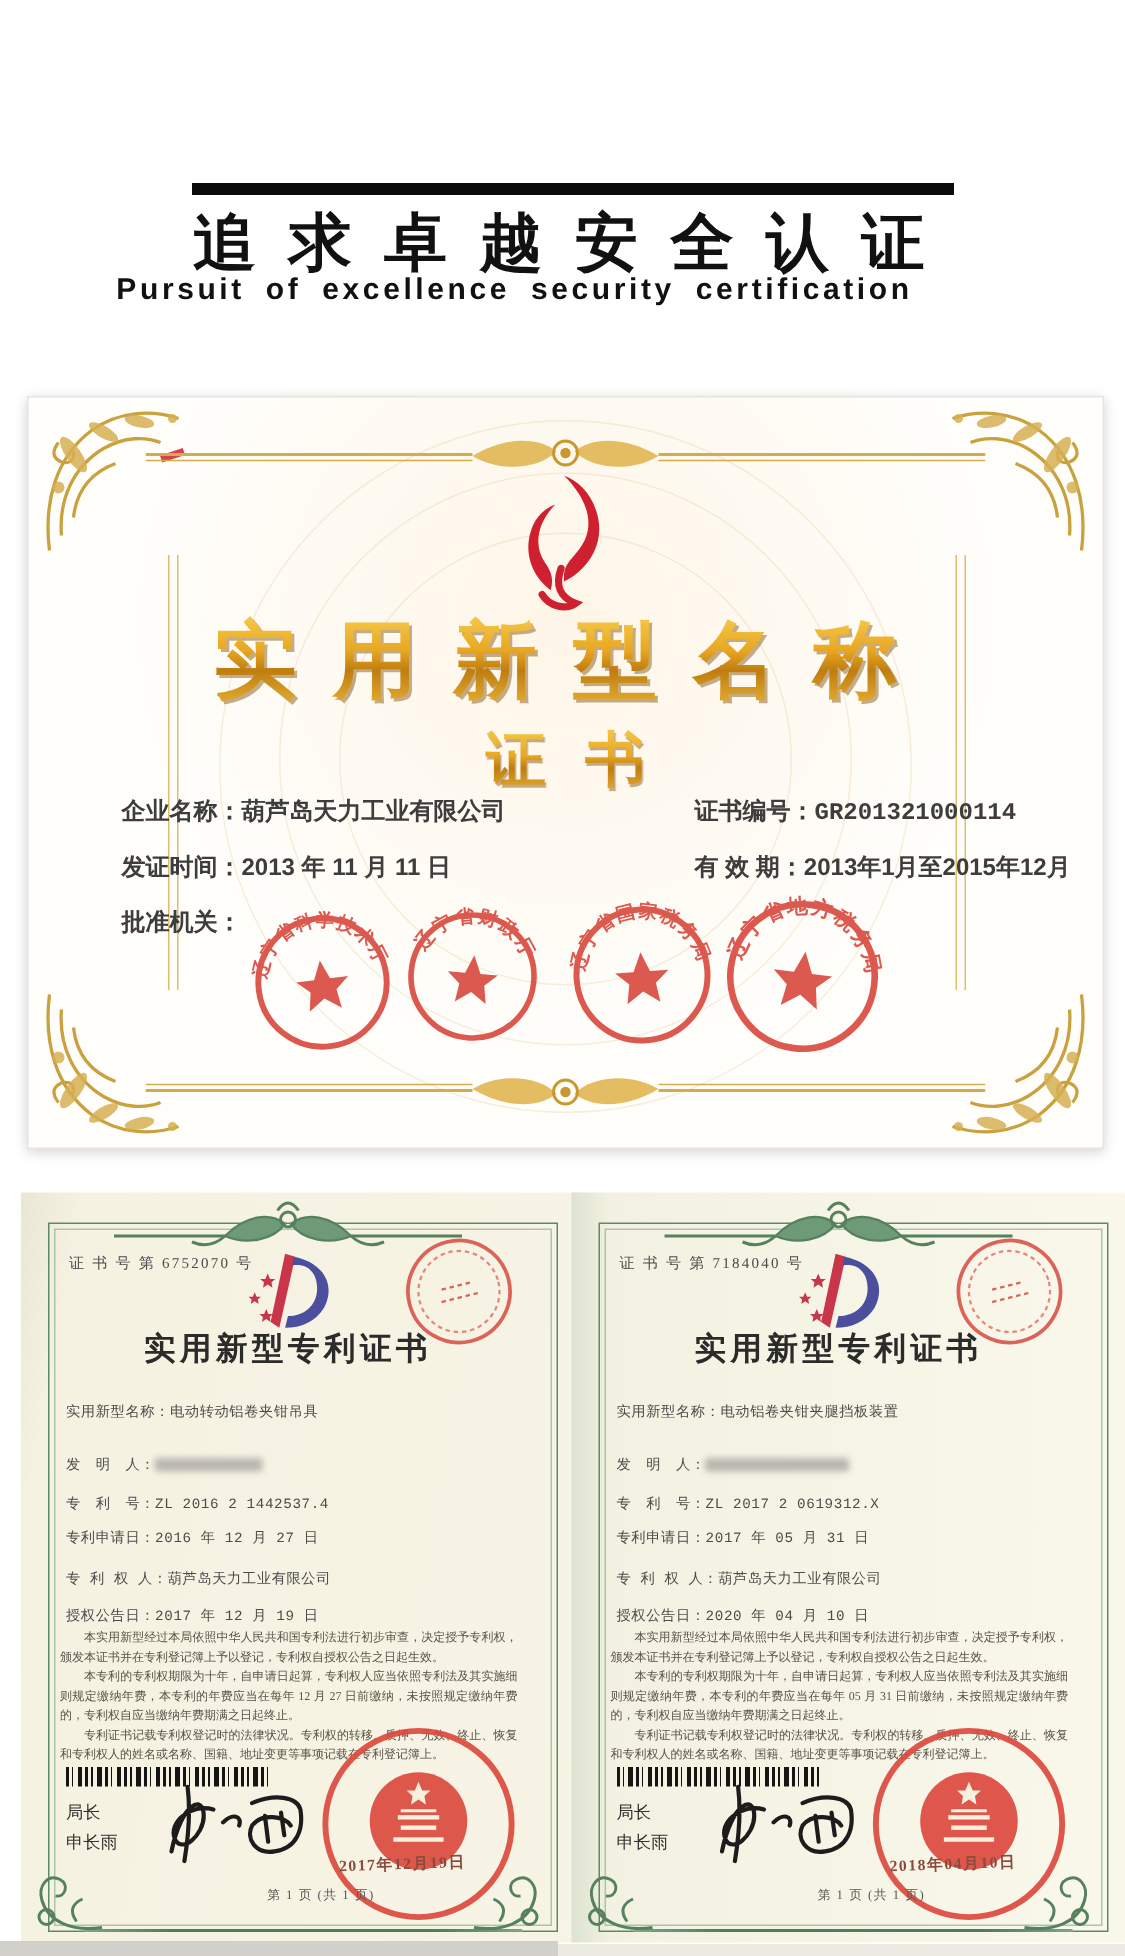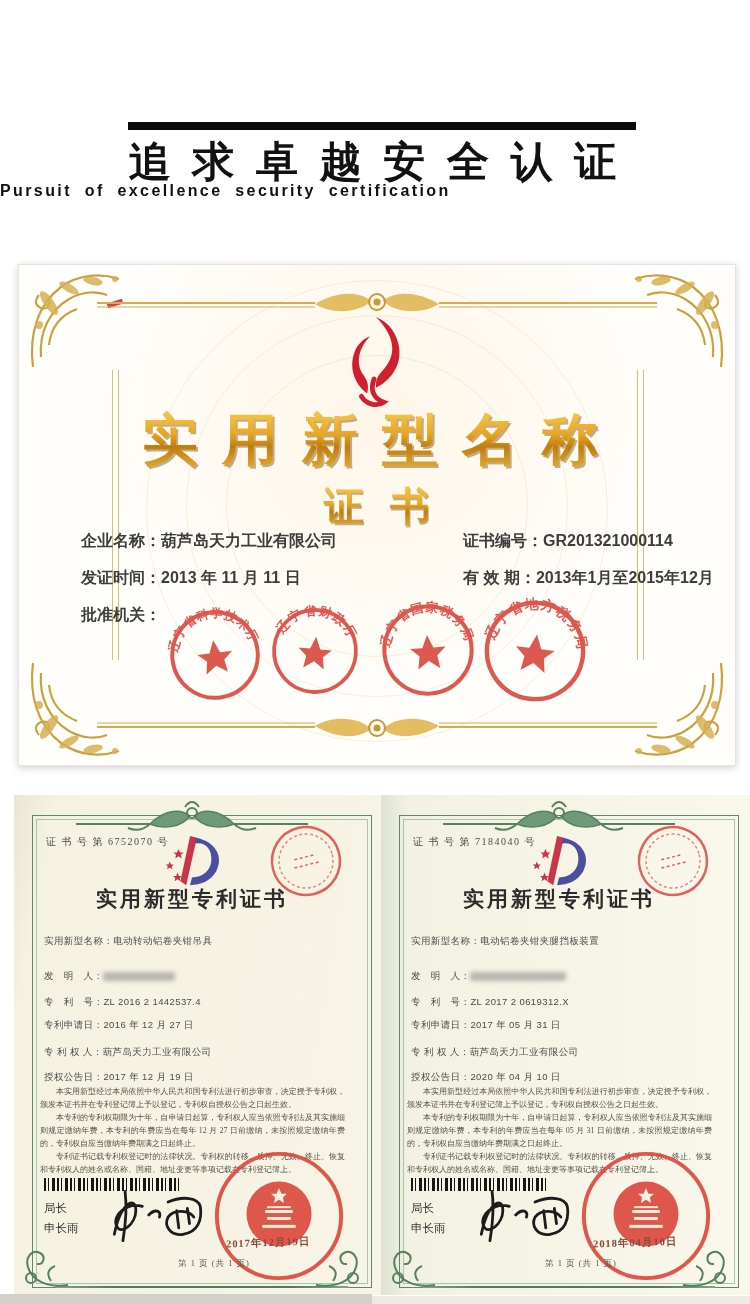--- a/index.html
+++ b/index.html
@@ -4,55 +4,55 @@
 <style>
   html,body{margin:0;padding:0;background:#fff;}
   .page{position:relative;width:750px;height:1304px;background:#ffffff;overflow:hidden;
         font-family:"Liberation Sans",sans-serif;}
   .abs{position:absolute;}
 
   
   .divider-bar{left:128px;top:122px;width:508px;height:8px;background:#0b0b0b;}
   .main-title{left:0;top:134px;width:750px;text-align:center;font-size:42px;font-weight:800;
               letter-spacing:5px;color:#111;}
-  .sub-title{left:0;top:182px;width:686px;text-align:left;font-size:16px;font-weight:700;
+  .sub-title{left:0;top:182px;width:686px;text-align:center;font-size:20px;font-weight:700;
              letter-spacing:2.4px;word-spacing:6px;color:#111;}
 
   
   .cert-card{left:18px;top:264px;width:716px;height:500px;background:#fffefb;
              border:1px solid #e6e4df;box-shadow:0 2px 8px rgba(0,0,0,.18);}
   .cert-card .glow{left:0;top:0;width:716px;height:500px;
       background:radial-gradient(circle at 50% 30%, rgba(240,170,60,.10), transparent 58%);}
   .wm{border:1px solid rgba(208,168,80,.18);border-radius:50%;}
   .vline{width:5px;border-left:1px solid #dfbd6a;border-right:1px solid #dfbd6a;}
   .gold-title{left:0;top:138px;width:716px;text-align:center;font-size:56px;font-weight:900;
       letter-spacing:24px;padding-left:10px;box-sizing:border-box;
       background:linear-gradient(180deg,#f9d455 0%,#e9a722 40%,#bf7d0f 58%,#f2c040 100%);
       -webkit-background-clip:text;background-clip:text;color:transparent;
       filter:drop-shadow(2px 2px 0 rgba(125,75,5,.45));white-space:nowrap;}
   .gold-sub{left:0;top:214px;width:716px;text-align:center;font-size:40px;font-weight:900;
       letter-spacing:26px;padding-left:26px;box-sizing:border-box;
       background:linear-gradient(180deg,#f9d455 0%,#e9a722 45%,#bf7d0f 60%,#f2c040 100%);
       -webkit-background-clip:text;background-clip:text;color:transparent;
       filter:drop-shadow(1.5px 2px 0 rgba(125,75,5,.45));}
   .cert-row{font-size:16px;font-weight:700;color:#3d3d3d;white-space:nowrap;}
-  .cert-row .mono{font-family:Liberation Sans, sans-serif;font-weight:700;}
+  .cert-row .mono{font-family:Liberation Mono, monospace;font-weight:700;}
   .gov-seal{opacity:.88;}
 
   
   .patent{top:795px;width:376px;height:500px;}
   .patent.left{left:14px;background:linear-gradient(100deg,#e9e6d4 0%,#f5f2e2 9%,#f7f4e5 100%);}
   .patent.right{left:381px;background:linear-gradient(90deg,#dde3d0 0%,#f3f1e1 7%,#faf8eb 100%);}
   .p-frame{left:18px;right:18px;top:20px;bottom:7px;border:1.5px solid #5d8a66;}
   .p-frame::after{content:"";position:absolute;inset:3px;border:1px solid #a9c5ad;}
   .p-certno{left:32px;top:40px;font-family:"Liberation Serif",serif;font-size:10px;
             color:#4a4a4a;letter-spacing:1.5px;white-space:nowrap;}
   .p-title{left:0;top:90px;width:356px;text-align:center;font-family:Liberation Sans, sans-serif;
            font-size:21px;font-weight:600;letter-spacing:3px;color:#2b2b2b;white-space:nowrap;}
-  .p-row{left:30px;font-family:Liberation Sans, sans-serif;font-size:9.5px;color:#4c4c4c;
+  .p-row{left:30px;font-family:Liberation Mono, monospace;font-size:9.5px;color:#4c4c4c;
          letter-spacing:.4px;white-space:nowrap;}
   .redact{display:inline-block;height:9px;background:#b9b6b0;filter:blur(2px);
           vertical-align:middle;border-radius:2px;}
   .p-body{left:26px;top:291px;width:305px;font-family:"Liberation Serif",serif;font-size:8px;
           line-height:1.62;color:#5a5147;text-align:justify;}
   .p-body p{margin:0;text-indent:2em;}
   .barcode{left:30px;top:383px;width:136px;height:13px;
       background:repeating-linear-gradient(90deg,#151515 0 2px,transparent 2px 4px,
                  #151515 4px 5px,transparent 5px 8px,#151515 8px 11px,transparent 11px 13px);}
   .p-director{left:30px;font-size:11.5px;font-weight:400;color:#333;

